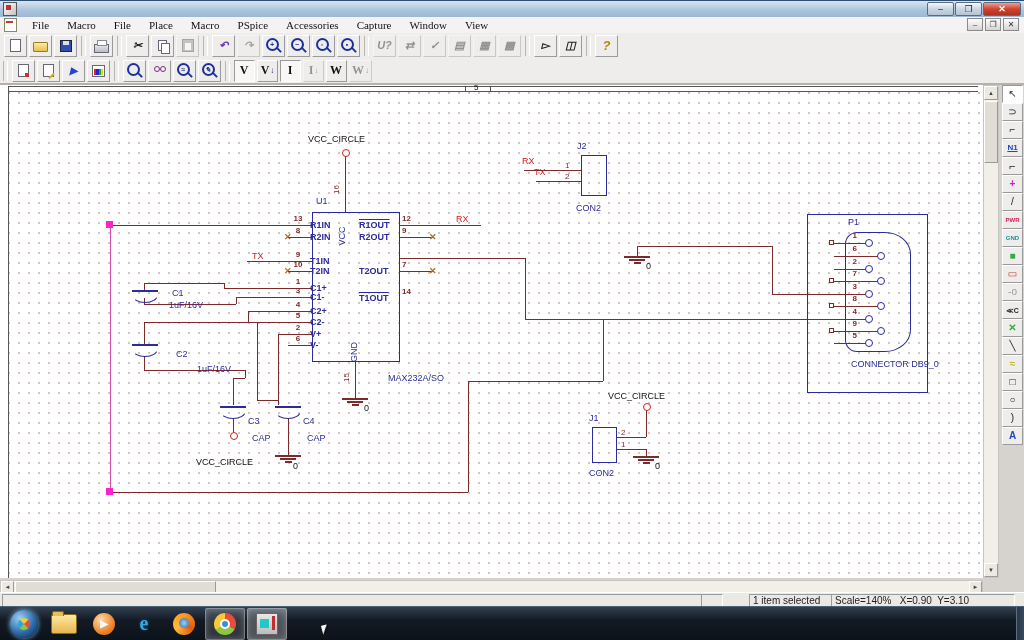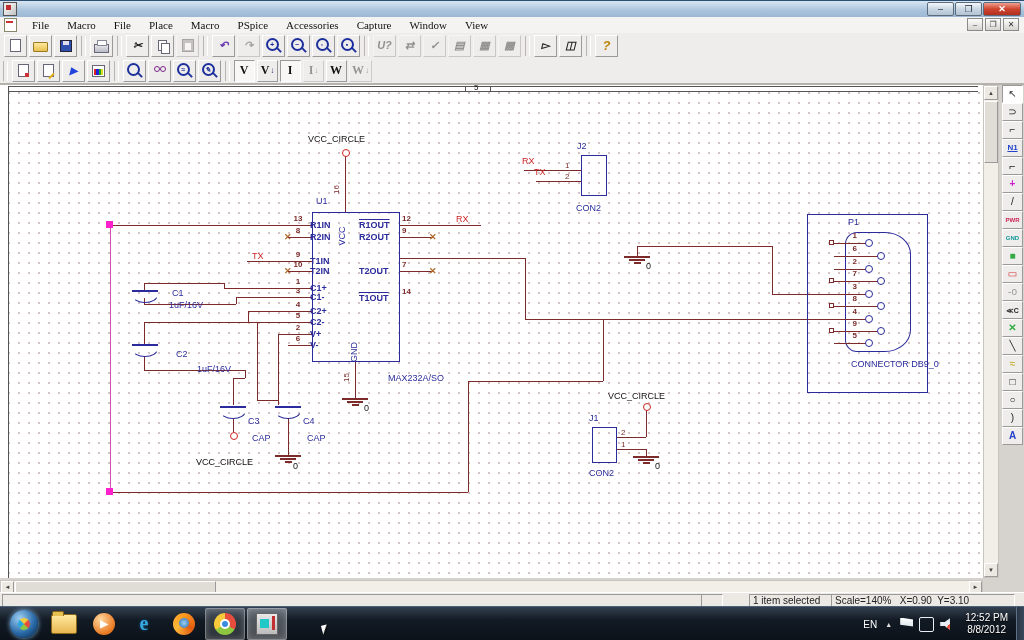--- a/index.html
+++ b/index.html
@@ -856,27 +856,16 @@
 
         <span class="tkbtn" data-box="1" data-active="0">
           <i class="app-chrome"><b style="font-style:normal"></b></i>
         </span>
 
         <span class="tkbtn" data-box="1" data-active="1">
           <i class="app-orcad"><b style="font-style:normal"></b></i>
         </span>
       </span>
     <span class="cursor-arrow" style="position:absolute;left:322px;top:18px"></span>
-    <span class="tray" style="right:10px">
-      <span class="tr-lang">EN</span>
-      <span class="tr-arr">▲</span>
-      <span class="tr-ic tr-flag"></span>
-      <span class="tr-ic tr-net"></span>
-      <span class="tr-ic tr-vol"></span>
-      <span class="clock">
-        <div>12:52 PM</div>
-        <div>8/8/2012</div>
-      </span>
-    </span>
     <span class="showdesk"></span>
   </div>
 
 </div>
 
 </body></html>

